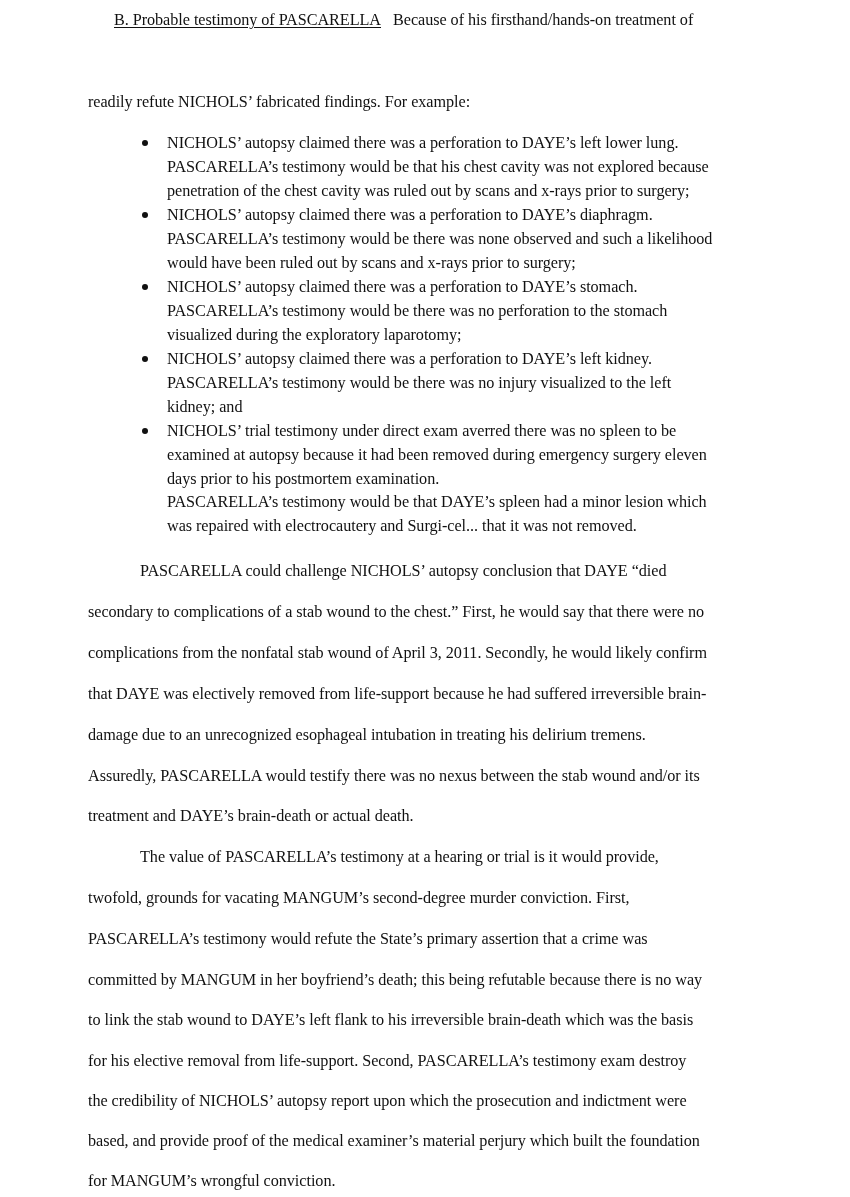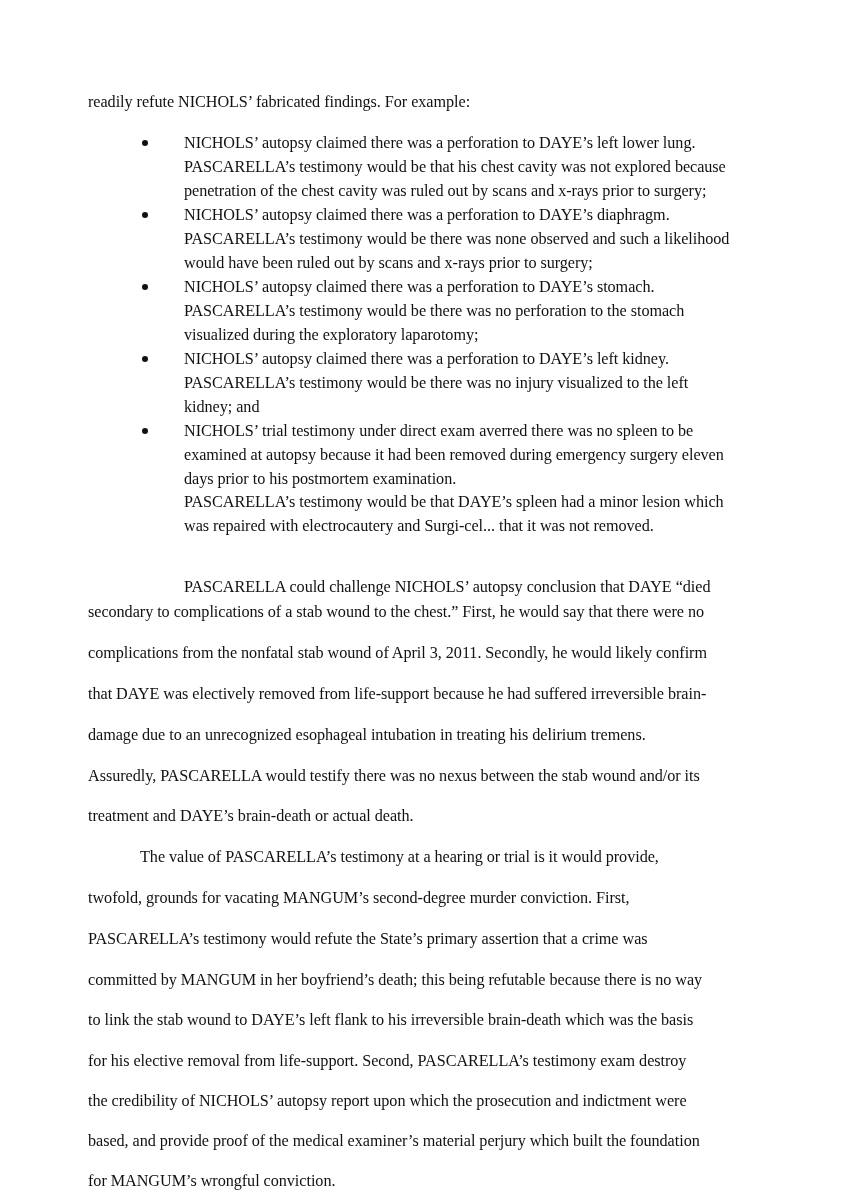--- a/index.html
+++ b/index.html
@@ -12,27 +12,28 @@
   .line {
     position: absolute; left: 88px; white-space: nowrap;
     font-size: 16.2px; line-height: 20px; letter-spacing: -0.05px;
   }
   .indent { left: 140px; }
   .heading-underline { text-decoration: underline; text-underline-offset: 2px; }
   .bullet-dot {
     position: absolute; left: 142px; width: 6px; height: 6px; border-radius: 50%;
     background: #111111;
   }
-  .bline { left: 184px; }
+  .bline { left: 167px; }
 </style>
 </head>
 <body>
 
 <div class="page">
 
+  <div class="line" style="left:114px; top:10px;"><span class="heading-underline">B.  Probable testimony of PASCARELLA</span>&nbsp;&nbsp;&nbsp;<span>Because of his firsthand/hands-on treatment of</span></div>
   <div class="line" style="top:92px;">readily refute NICHOLS’ fabricated findings.  For example:</div>
 
   <div>
 
     <div>
       <span class="bullet-dot" style="top:140px;"></span>
       <div class="line bline" style="top:133px;">NICHOLS’ autopsy claimed there was a perforation to DAYE’s left lower lung.</div>
       <div class="line bline" style="top:157px;">PASCARELLA’s testimony would be that his chest cavity was not explored because</div>
       <div class="line bline" style="top:181px;">penetration of the chest cavity was ruled out by scans and x-rays prior to surgery;</div>
     </div>
@@ -62,21 +63,21 @@
       <span class="bullet-dot" style="top:428px;"></span>
       <div class="line bline" style="top:421px;">NICHOLS’ trial testimony under direct exam averred there was no spleen to be</div>
       <div class="line bline" style="top:445px;">examined at autopsy because it had been removed during emergency surgery eleven</div>
       <div class="line bline" style="top:469px;">days prior to his postmortem examination.</div>
       <div class="line bline" style="top:492px;">PASCARELLA’s testimony would be that DAYE’s spleen had a minor lesion which</div>
       <div class="line bline" style="top:516px;">was repaired with electrocautery and Surgi-cel... that it was not removed.</div>
     </div>
   </div>
 
   <div>
-    <div class="line indent" style="top:577px;margin-left:44px;">PASCARELLA could challenge NICHOLS’ autopsy conclusion that DAYE “died</div>
+    <div class="line indent" style="top:561px;">PASCARELLA could challenge NICHOLS’ autopsy conclusion that DAYE “died</div>
     <div class="line" style="top:602px;font-family:Liberation Serif, serif;">secondary to complications of a stab wound to the chest.”  First, he would say that there were no</div>
     <div class="line" style="top:643px;">complications from the nonfatal stab wound of April 3, 2011.  Secondly, he would likely confirm</div>
     <div class="line" style="top:684px;">that DAYE was electively removed from life-support because he had suffered irreversible brain-</div>
     <div class="line" style="top:725px;">damage due to an unrecognized esophageal intubation in treating his delirium tremens.</div>
     <div class="line" style="top:766px;">Assuredly, PASCARELLA would testify there was no nexus between the stab wound and/or its</div>
     <div class="line" style="top:806px;">treatment and DAYE’s brain-death or actual death.</div>
   </div>
 
   <div>
     <div class="line indent" style="top:847px;">The value of PASCARELLA’s testimony at a hearing or trial is it would provide,</div>

